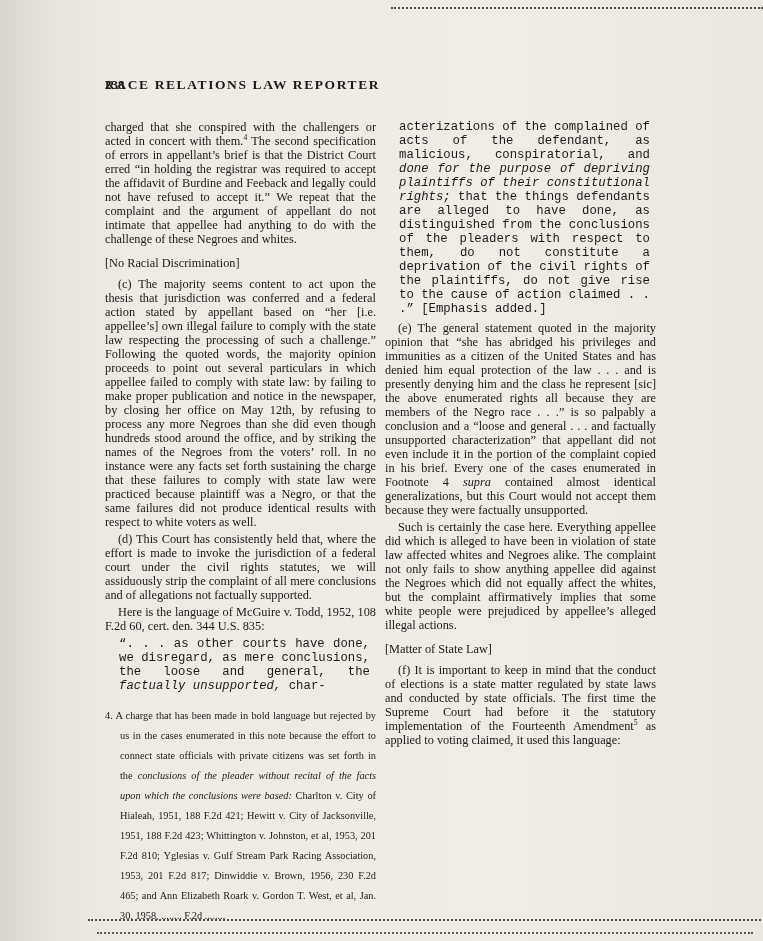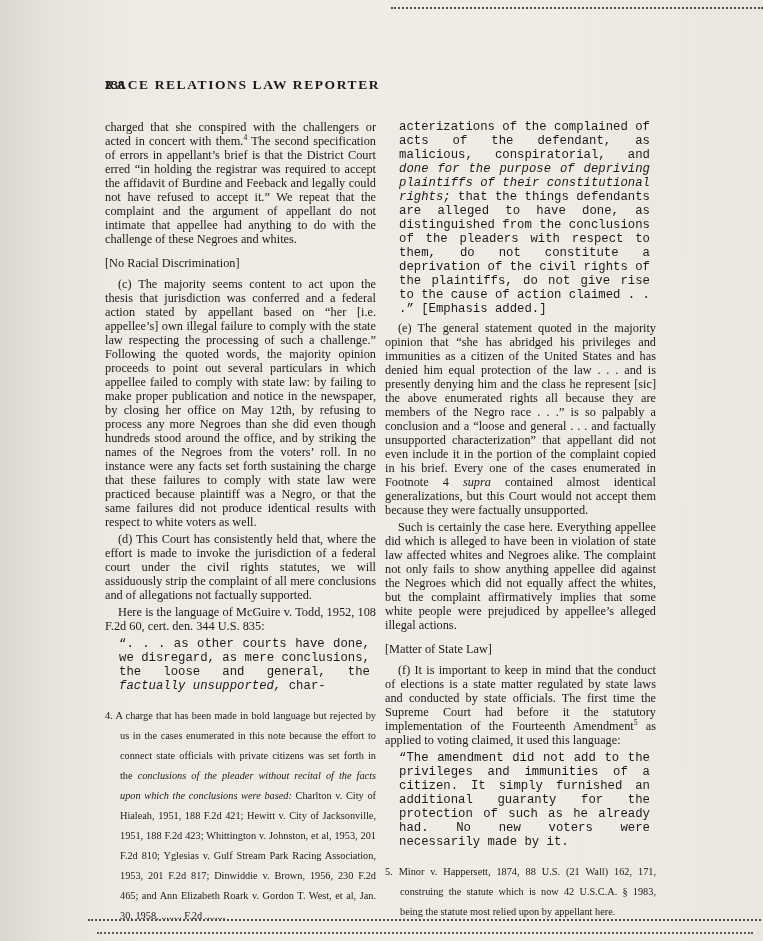--- a/index.html
+++ b/index.html
@@ -122,22 +122,20 @@
       <div class="quote"><span>“. . . as other courts have done, we disregard, as mere conclusions, the loose and general, the </span><span class="it">factually unsupported,</span><span> char-</span></div>
       <div class="footnote"><span>4.  A charge that has been made in bold language but rejected by us in the cases enumerated in this note because the effort to connect state officials with private citizens was set forth in the </span><span class="it">conclusions of the pleader without recital of the facts upon which the conclusions were based:</span><span> Charlton v. City of Hialeah, 1951, 188 F.2d 421; Hewitt v. City of Jacksonville, 1951, 188 F.2d 423; Whittington v. Johnston, et al, 1953, 201 F.2d 810; Yglesias v. Gulf Stream Park Racing Association, 1953, 201 F.2d 817; Dinwiddie v. Brown, 1956, 230 F.2d 465; and Ann Elizabeth Roark v. Gordon T. West, et al, Jan. 30, 1958, ........ F.2d ........</span></div>
     </div>
 
     <div class="col">
       <div class="quote" style="margin-top:0;"><span>acterizations of the complained of acts of the defendant, as malicious, conspiratorial, and </span><span class="it">done for the purpose of depriving plaintiffs of their constitutional rights;</span><span> that the things defendants are alleged to have done, as distinguished from the conclusions of the pleaders with respect to them, do not constitute a deprivation of the civil rights of the plaintiffs, do not give rise to the cause of action claimed . . .” [Emphasis added.]</span></div>
       <p><span>(e) The general statement quoted in the majority opinion that “she has abridged his privileges and immunities as a citizen of the United States and has denied him equal protection of the law . . . and is presently denying him and the class he represent [sic] the above enumerated rights all because they are members of the Negro race . . .” is so palpably a conclusion and a “loose and general . . . and factually unsupported characterization” that appellant did not even include it in the portion of the complaint copied in his brief. Every one of the cases enumerated in Footnote 4 </span><span class="it">supra</span><span> contained almost identical generalizations, but this Court would not accept them because they were factually unsupported.</span></p>
       <p>Such is certainly the case here. Everything appellee did which is alleged to have been in violation of state law affected whites and Negroes alike. The complaint not only fails to show anything appellee did against the Negroes which did not equally affect the whites, but the complaint affirmatively implies that some white people were prejudiced by appellee’s alleged illegal actions.</p>
       <p class="heading">[Matter of State Law]</p>
       <p><span>(f) It is important to keep in mind that the conduct of elections is a state matter regulated by state laws and conducted by state officials. The first time the Supreme Court had before it the statutory implementation of the Fourteenth Amendment</span><sup>5</sup><span> as applied to voting claimed, it used this language:</span></p>
-      <div class="quote">“The amendment did not add to the privileges and immunities of a citizen. It simply furnished an additional guaranty for the protection of such as he already had. No new voters were necessarily made by it.</div>
-      <div class="footnote">5.  Minor v. Happersett, 1874, 88 U.S. (21 Wall) 162, 171, construing the statute which is now 42 U.S.C.A. § 1983, being the statute most relied upon by appellant here.</div>
     </div>
 
   </div>
 
   <div class="dotted dotted-bottom1"></div>
   <div class="dotted dotted-bottom2"></div>
 
 </div>
 
 </body></html>

